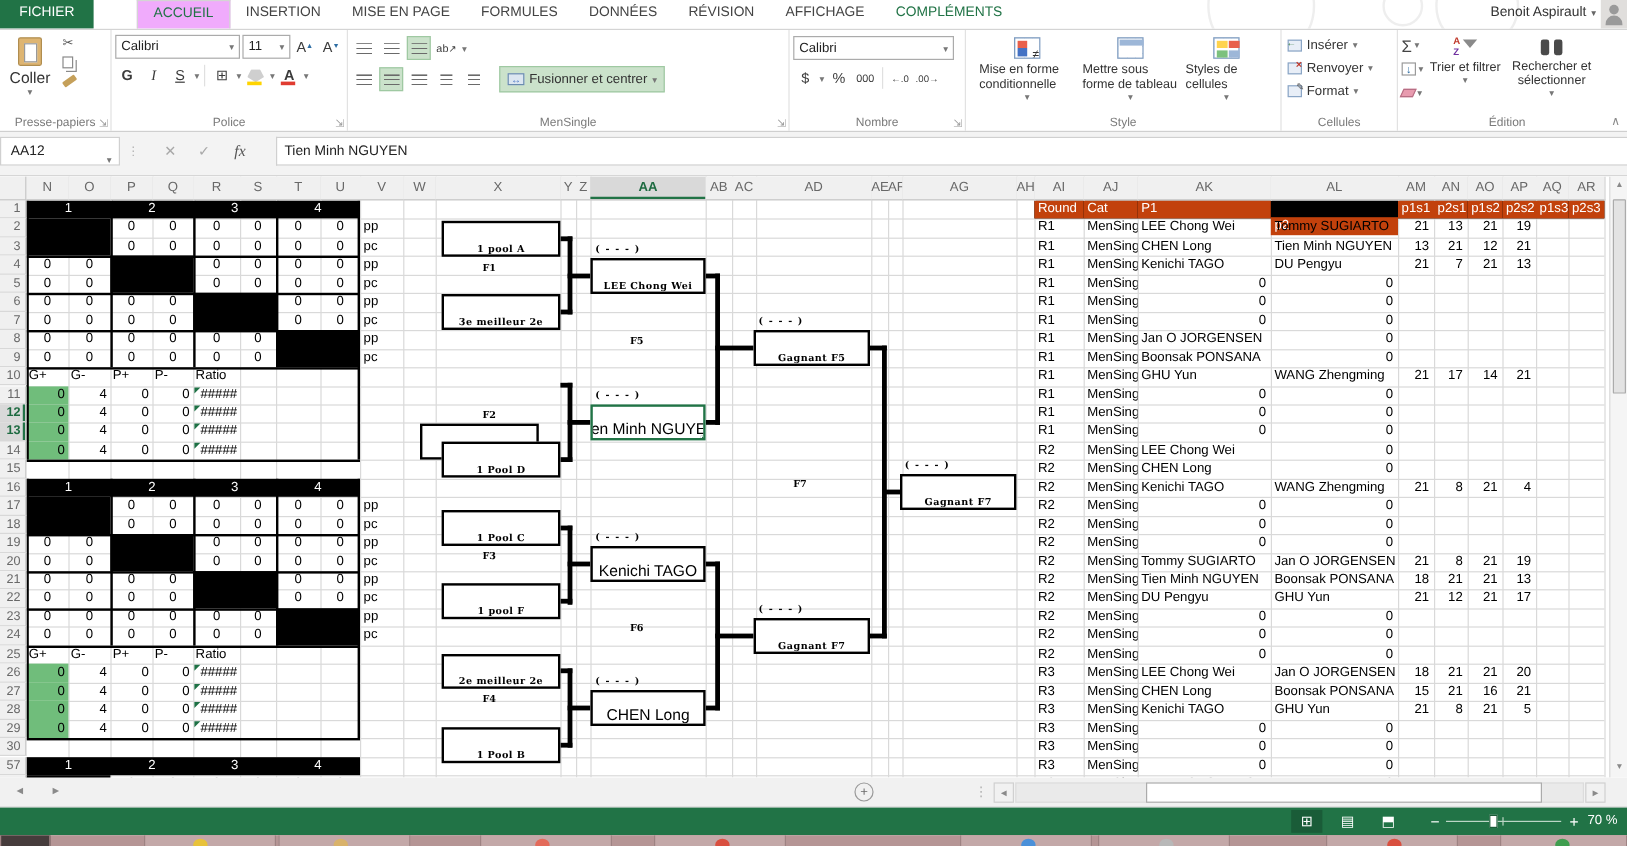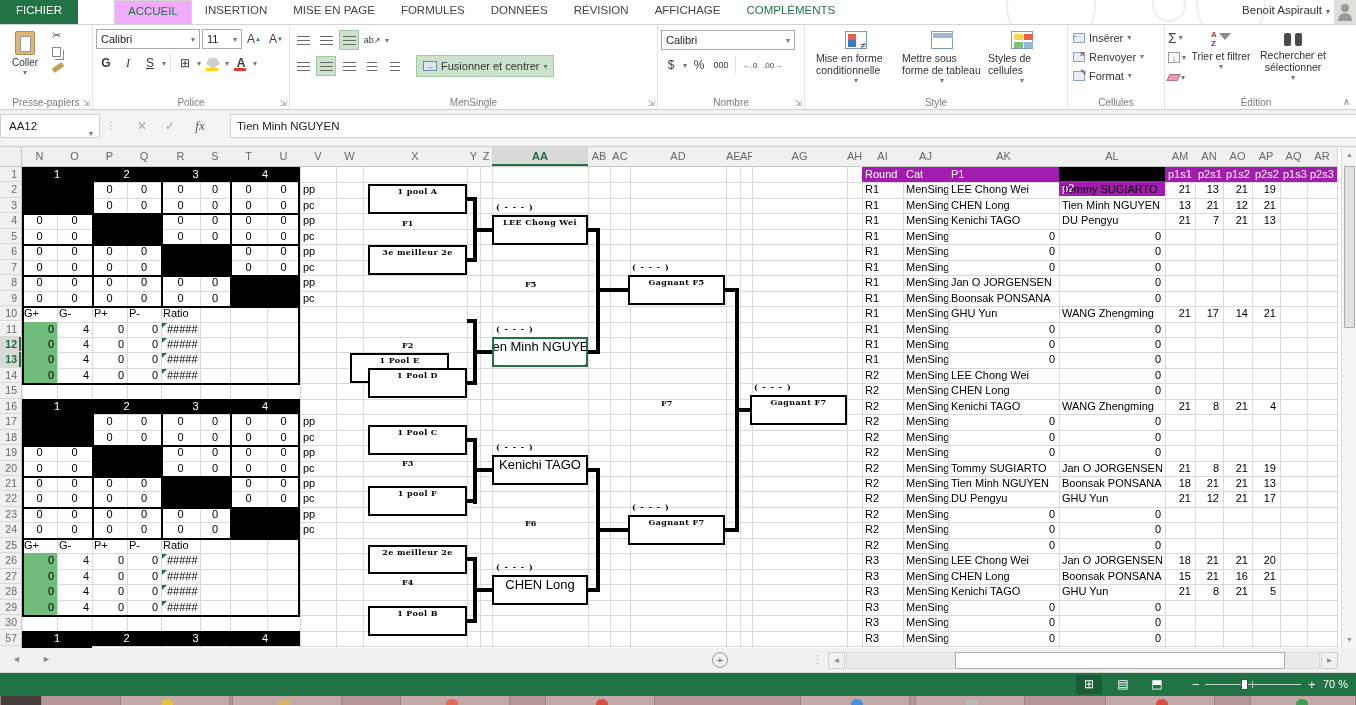--- a/index.html
+++ b/index.html
@@ -21,21 +21,21 @@
   .av-body { width:14px;height:8px;border-radius:7px 7px 0 0;background:#9a9a9a;margin:1px auto 0; }
 
   
   .ribbon { position:absolute; left:0; top:24px; width:1356px; height:86px; background:#fff; border-top:1px solid #d4d4d4; border-bottom:1px solid #cfcfcf; display:flex; }
   .grp { position:relative; height:100%; border-right:1px solid #e2e2e2; flex:0 0 auto; }
   .gbody { position:relative; height:64px; padding:2px 3px; }
   .glabel { position:absolute; bottom:1px; left:0; right:0; text-align:center; font-size:10px; color:#7a7a7a; }
   .dlg { position:absolute; right:2px; bottom:0; font-size:9px; color:#9a9a9a; cursor:pointer; }
   .car { font-size:8px; color:#777; }
   .bigbtn { display:flex; flex-direction:column; align-items:center; width:44px; height:62px; padding-top:3px; border:1px solid transparent; cursor:pointer; }
-  .bigbtn-t { font-size:10px; color:#333; margin-top:2px; }
+  .bigbtn-t { font-size:13px; color:#333; margin-top:2px; }
   .clip-ic { position:relative; width:20px; height:24px; background:#deb572; border:1px solid #b08d4f; border-radius:2px; }
   .clip-paper { position:absolute; left:4px; top:4px; width:11px; height:16px; background:#fff; border:1px solid #999; }
   .clipcol { position:absolute; left:52px; top:4px; display:flex; flex-direction:column; gap:4px; }
   .sicon { width:18px; height:14px; font-size:11px; color:#555; text-align:left; cursor:pointer; }
   .copyic { width:9px; height:10px; background:#fff; border:1px solid #8a8a8a; box-shadow:2px 2px 0 #fff, 3px 3px 0 #8a8a8a; }
   .brushic { width:12px; height:5px; background:#c5a05a; border:1px solid #8d7档0; transform:rotate(-35deg); margin-top:4px; border-radius:1px; }
   .prow { display:flex; align-items:center; gap:2px; height:24px; }
   .selbox { display:flex; align-items:center; justify-content:space-between; background:#fff; border:1px solid #ababab; height:20px; padding:0 4px; font-size:11px; color:#222; cursor:pointer; }
   .fontname { width:104px; }
   .fontsize { width:40px; }
@@ -102,28 +102,28 @@
   .gl { background:#d9d9d9; z-index:0; }
   .blk { background:#000; z-index:1; }
   .ptxt { z-index:2; font-size:11px; color:#000; }
   .pwhite { color:#fff; text-align:center; z-index:2; font-size:11px; }
   .zc { font-size:11px; color:#000; text-align:center; z-index:2; }
   .thick { background:#000; z-index:3; }
   .greenc { background:#70bd7b; z-index:1; }
   .rnum { font-size:11px; text-align:right; padding-right:3px; z-index:2; }
   .tri { width:0; height:0; border-top:5px solid #1e7145; border-right:5px solid transparent; z-index:3; }
   .bline { background:#000; z-index:2; }
-  .bbox { background:#fff; border:2.5px solid #000; z-index:3; display:flex; align-items:flex-start; justify-content:center; overflow:hidden; }
+  .bbox { background:#fff; border:2.5px solid #000; z-index:3; display:flex; align-items:flex-end; justify-content:center; overflow:hidden; }
   .bbox.selbox2 { border:2px solid #217346; }
   .fancy { font-family:"DejaVu Serif",serif; font-size:8px; font-weight:bold; letter-spacing:.4px; color:#000; }
   .plainf { font-size:13px; color:#000; white-space:nowrap; }
   .dashlab { z-index:3; font-family:"DejaVu Serif",serif; font-size:8px; font-weight:bold; letter-spacing:1px; }
   .flab { z-index:3; font-family:"DejaVu Serif",serif; font-size:8px; font-weight:bold; transform:translateX(-50%); }
   .handle { right:-4px; bottom:-4px; width:6px; height:6px; background:#217346; border:1px solid #fff; z-index:4; }
-  .mhdr { background:#a21caf; z-index:2; color:#fff; font-size:11px; padding-left:3px; overflow:hidden; }
+  .mhdr { background:#c2410c; z-index:2; color:#fff; font-size:11px; padding-left:3px; overflow:hidden; }
   .mcell { z-index:2; font-size:11px; color:#000; overflow:hidden; white-space:nowrap; }
   .vscroll { left:1341px; top:0; width:15px; height:501px; background:#f5f5f5; border-left:1px solid #dadada; z-index:7; }
   .vs-btn { left:1px; width:13px; height:16px; color:#8a8a8a; font-size:7px; text-align:center; line-height:16px; }
   .vs-thumb { left:2px; top:19px; width:11px; height:162px; background:#e3e3e3; border:1px solid #ababab; border-radius:1px; }
 
   
   .tabbar { position:absolute; left:0; top:648px; width:1356px; height:25px; background:#f1f1f1; border-bottom:1px solid #d4d4d4; }
   .nav { position:absolute; top:6px; color:#8a8a8a; font-size:9px; cursor:pointer; }
   .stabs { position:absolute; left:85px; top:0; height:25px; display:flex; }
   .stab { height:25px; padding:5px 14px 0; font-size:11.5px; color:#444; border-right:1px solid #d9d9d9; cursor:pointer; background:#f1f1f1; white-space:nowrap; }

